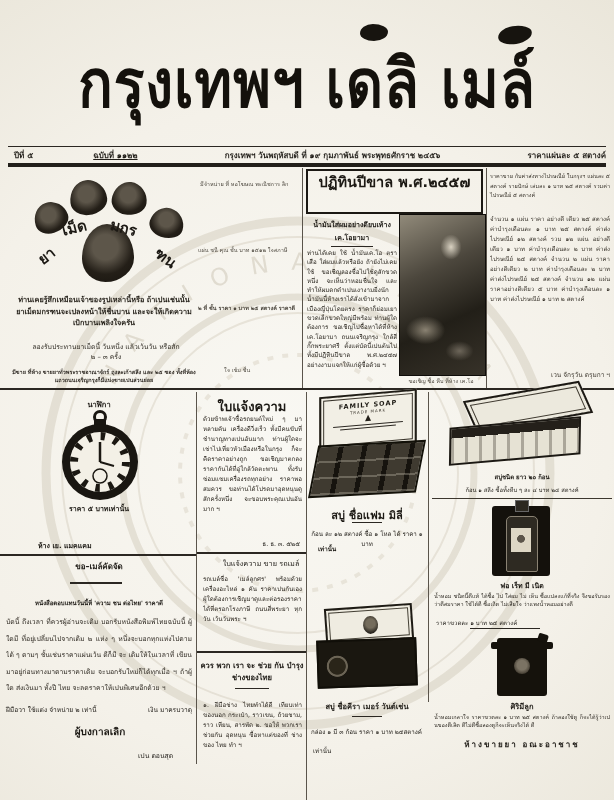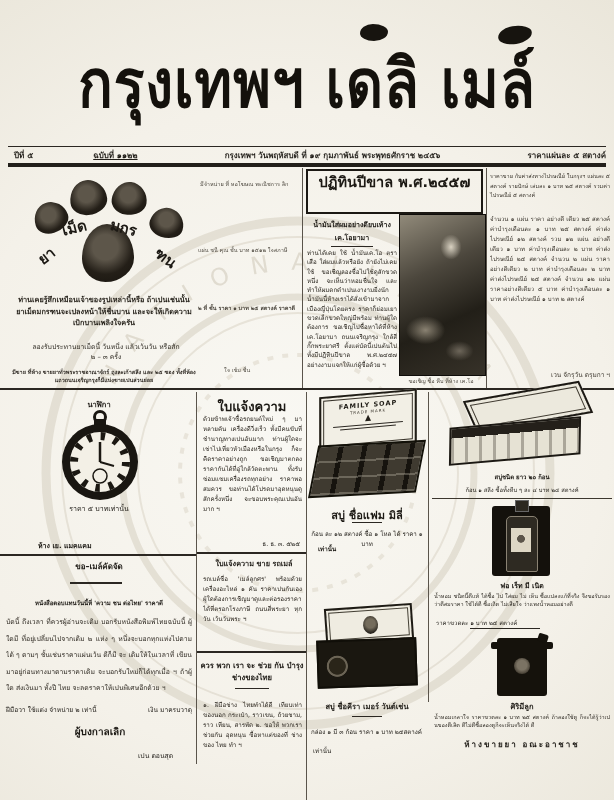--- a/index.html
+++ b/index.html
@@ -116,21 +116,21 @@
     <circle cx="40" cy="7" r="5.5" fill="none" stroke="#191611" stroke-width="3"></circle>
     <rect x="34" y="9" width="12" height="8" fill="#191611"></rect>
     <circle cx="40" cy="52" r="38" fill="#191611"></circle>
     <circle cx="40" cy="52" r="30" fill="#f3f0e6"></circle>
     <circle cx="40" cy="52" r="26" fill="none" stroke="#1b1812" stroke-width="8" stroke-dasharray="4.5 9.1"></circle>
     <line x1="40" y1="52" x2="40" y2="32" stroke="#1b1812" stroke-width="2.5"></line>
     <line x1="40" y1="52" x2="54" y2="56" stroke="#1b1812" stroke-width="2"></line>
     <circle cx="40" cy="66" r="7" fill="none" stroke="#1b1812" stroke-width="1.5"></circle>
   </svg>
 
-  <div class="abs c" style="left:8px;top:503px;width:182px;font-size:7px;font-weight:normal;">ราคา ๕ บาทเท่านั้น</div>
+  <div class="abs c" style="left:8px;top:503px;width:182px;font-size:7px;font-weight:bold;">ราคา ๕ บาทเท่านั้น</div>
   <div class="abs" style="left:38px;top:540px;font-size:7px;font-weight:bold;">ห้าง เย. แมคแคม</div>
 
   <div class="abs hr" style="left:0;top:554px;width:196px;height:2px;"></div>
 
   <div class="abs c" style="left:8px;top:560px;width:182px;font-size:8px;font-weight:bold;">ขอ–เมล์คัดจัด</div>
   <div class="abs hr" style="left:70px;top:582px;width:52px;height:1.5px;"></div>
 
   <div class="abs c tiny" style="left:6px;top:598px;width:186px;font-weight:bold;">หนังสือตอบแทนวันนี้ที่ 'ความ ชน ต่อไทย' ราคาดี</div>
   <div class="abs j" style="left:6px;top:614px;width:186px;height:86px;font-size:6.8px;line-height:16.5px;overflow:hidden;color:#29241d;">บัดนี้ ถึงเวลา ที่ควรผู้อ่านจะเติม บอกรับหนังสือพิมพ์ไทยฉบับนี้   ผู้ใดมี ที่อยู่เปลี่ยนไปจากเดิม ๒ แห่ง ๆ หนึ่งจะบอกทุกแห่งไปตามได้ ๆ ตามๆ ชั้นเช่นราคาแผ่นเว้น ดีก็มี จะ เติมให้ในเวลาที่ เขียนมาอยู่ก่อนทางมาตามราคาเดิม   จะบอกรับใหม่ก็ได้ทุกเมื่อ ฯ ถ้าผู้ใด ส่งเงินมา ทั้งปี ไทย จะลดราคาให้เปนพิเศษอีกด้วย ฯ</div>
 
@@ -139,21 +139,21 @@
     <span>เงิน มาครบวาดุ</span>
   </div>
   <div class="abs c" style="left:40px;top:724px;width:120px;font-size:10px;font-weight:bold;">ผู้บงกาลเลิก</div>
   <div class="abs" style="left:138px;top:750px;font-size:6.8px;">เปน ตอนสุด</div>
 
   <div class="abs c" style="left:202px;top:396px;width:100px;font-size:13px;font-weight:bold;">ใบแจ้งความ</div>
   <div class="abs j" style="left:203px;top:414px;width:99px;height:122px;font-size:6.2px;line-height:10px;overflow:hidden;color:#28231c;">ด้วยข้าพเจ้าซื้อรถยนต์ใหม่ ๆ มาหลายคัน เครื่องดีวิ่งเร็ว ทั้งมีคนขับที่ชำนาญทางเปนอันมาก ท่านผู้ใดจะเช่าไปเที่ยวหัวเมืองหรือในกรุง ก็จะคิดราคาอย่างถูก ขอเชิญมาตกลงราคากันได้ที่อู่ใกล้วัดตะพาน ทั้งรับซ่อมแซมเครื่องรถทุกอย่าง ราคาพอสมควร ขอท่านได้โปรดมาอุดหนุนดูสักครั้งหนึ่ง จะขอบพระคุณเปนอันมาก ฯ</div>
   <div class="abs r" style="left:222px;top:539px;width:78px;font-size:6.3px;">ธ. ธ. ๓. ๕๒๕</div>
   <div class="abs hr" style="left:197px;top:552px;width:109px;height:1.5px;"></div>
 
-  <div class="abs c" style="left:204px;top:558px;width:100px;font-size:7.3px;font-weight:bold;">ใบแจ้งความ ขาย รถเมล์</div>
+  <div class="abs c" style="left:211px;top:558px;width:100px;font-size:7.3px;font-weight:normal;">ใบแจ้งความ ขาย รถเมล์</div>
   <div class="abs j" style="left:203px;top:574px;width:99px;height:72px;font-size:6.2px;line-height:10px;overflow:hidden;color:#28231c;">รถเมล์ชื่อ 'เมล์ลูกศร' พร้อมด้วย เครื่องอะไหล่ ๑ คัน ราคาเปนกันเอง ผู้ใดต้องการเชิญมาดูและต่อรองราคาได้ที่ตรอกโรงภาษี ถนนสี่พระยา ทุกวัน เว้นวันพระ ฯ</div>
   <div class="abs hr" style="left:197px;top:651px;width:109px;height:1.5px;"></div>
 
   <div class="abs c" style="left:200px;top:660px;width:104px;">
     <div style="font-size:7.6px;font-weight:bold;line-height:12px;">ควร พวก เรา จะ ช่วย กัน บำรุง</div>
     <div style="font-size:7.6px;font-weight:bold;line-height:12px;">ช่างของไทย</div>
     <div class="hr" style="width:34px;height:1px;margin:4px auto 0;"></div>
   </div>
   <div class="abs j" style="left:203px;top:700px;width:99px;height:64px;font-size:6.2px;line-height:10px;overflow:hidden;color:#28231c;">๑. ฝีมือช่าง ไทยทำได้ดี เทียบเท่า ของนอก  กระเป๋า, ราวเขน, ถ้วยชาม, ราว เทียน, สารพัด   ๒. ขอให้ พวกเรา ช่วยกัน อุดหนุน ซื้อหาแต่ของที่ ช่าง ของ ไทย ทำ ฯ</div>
 

